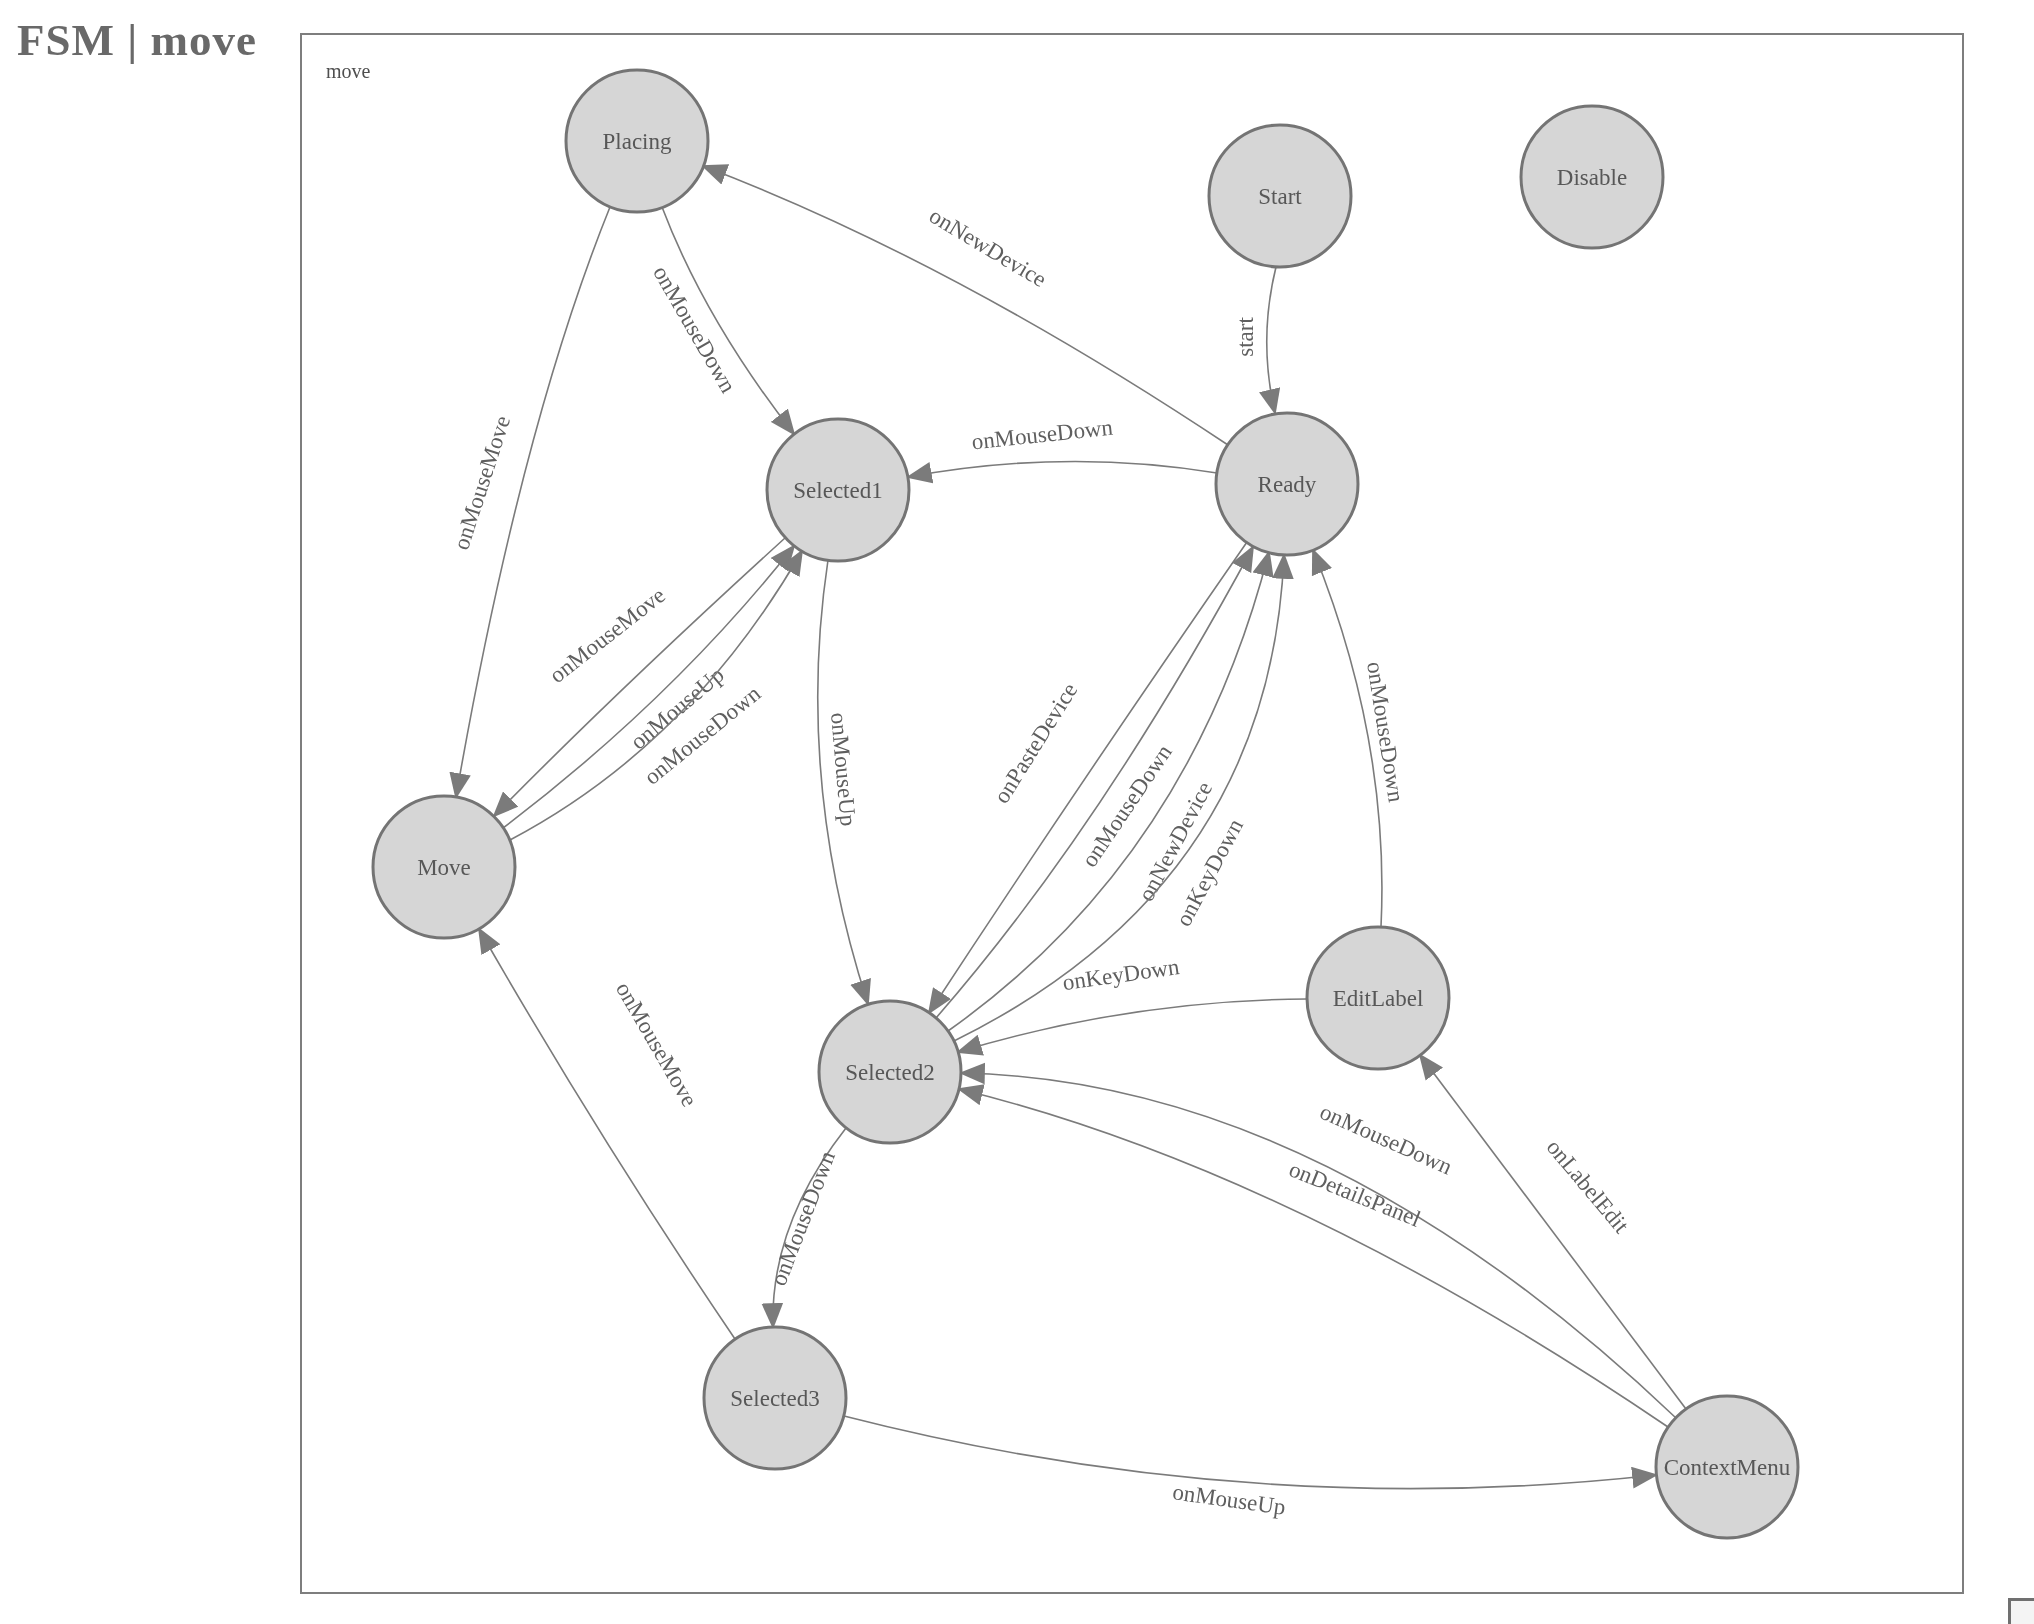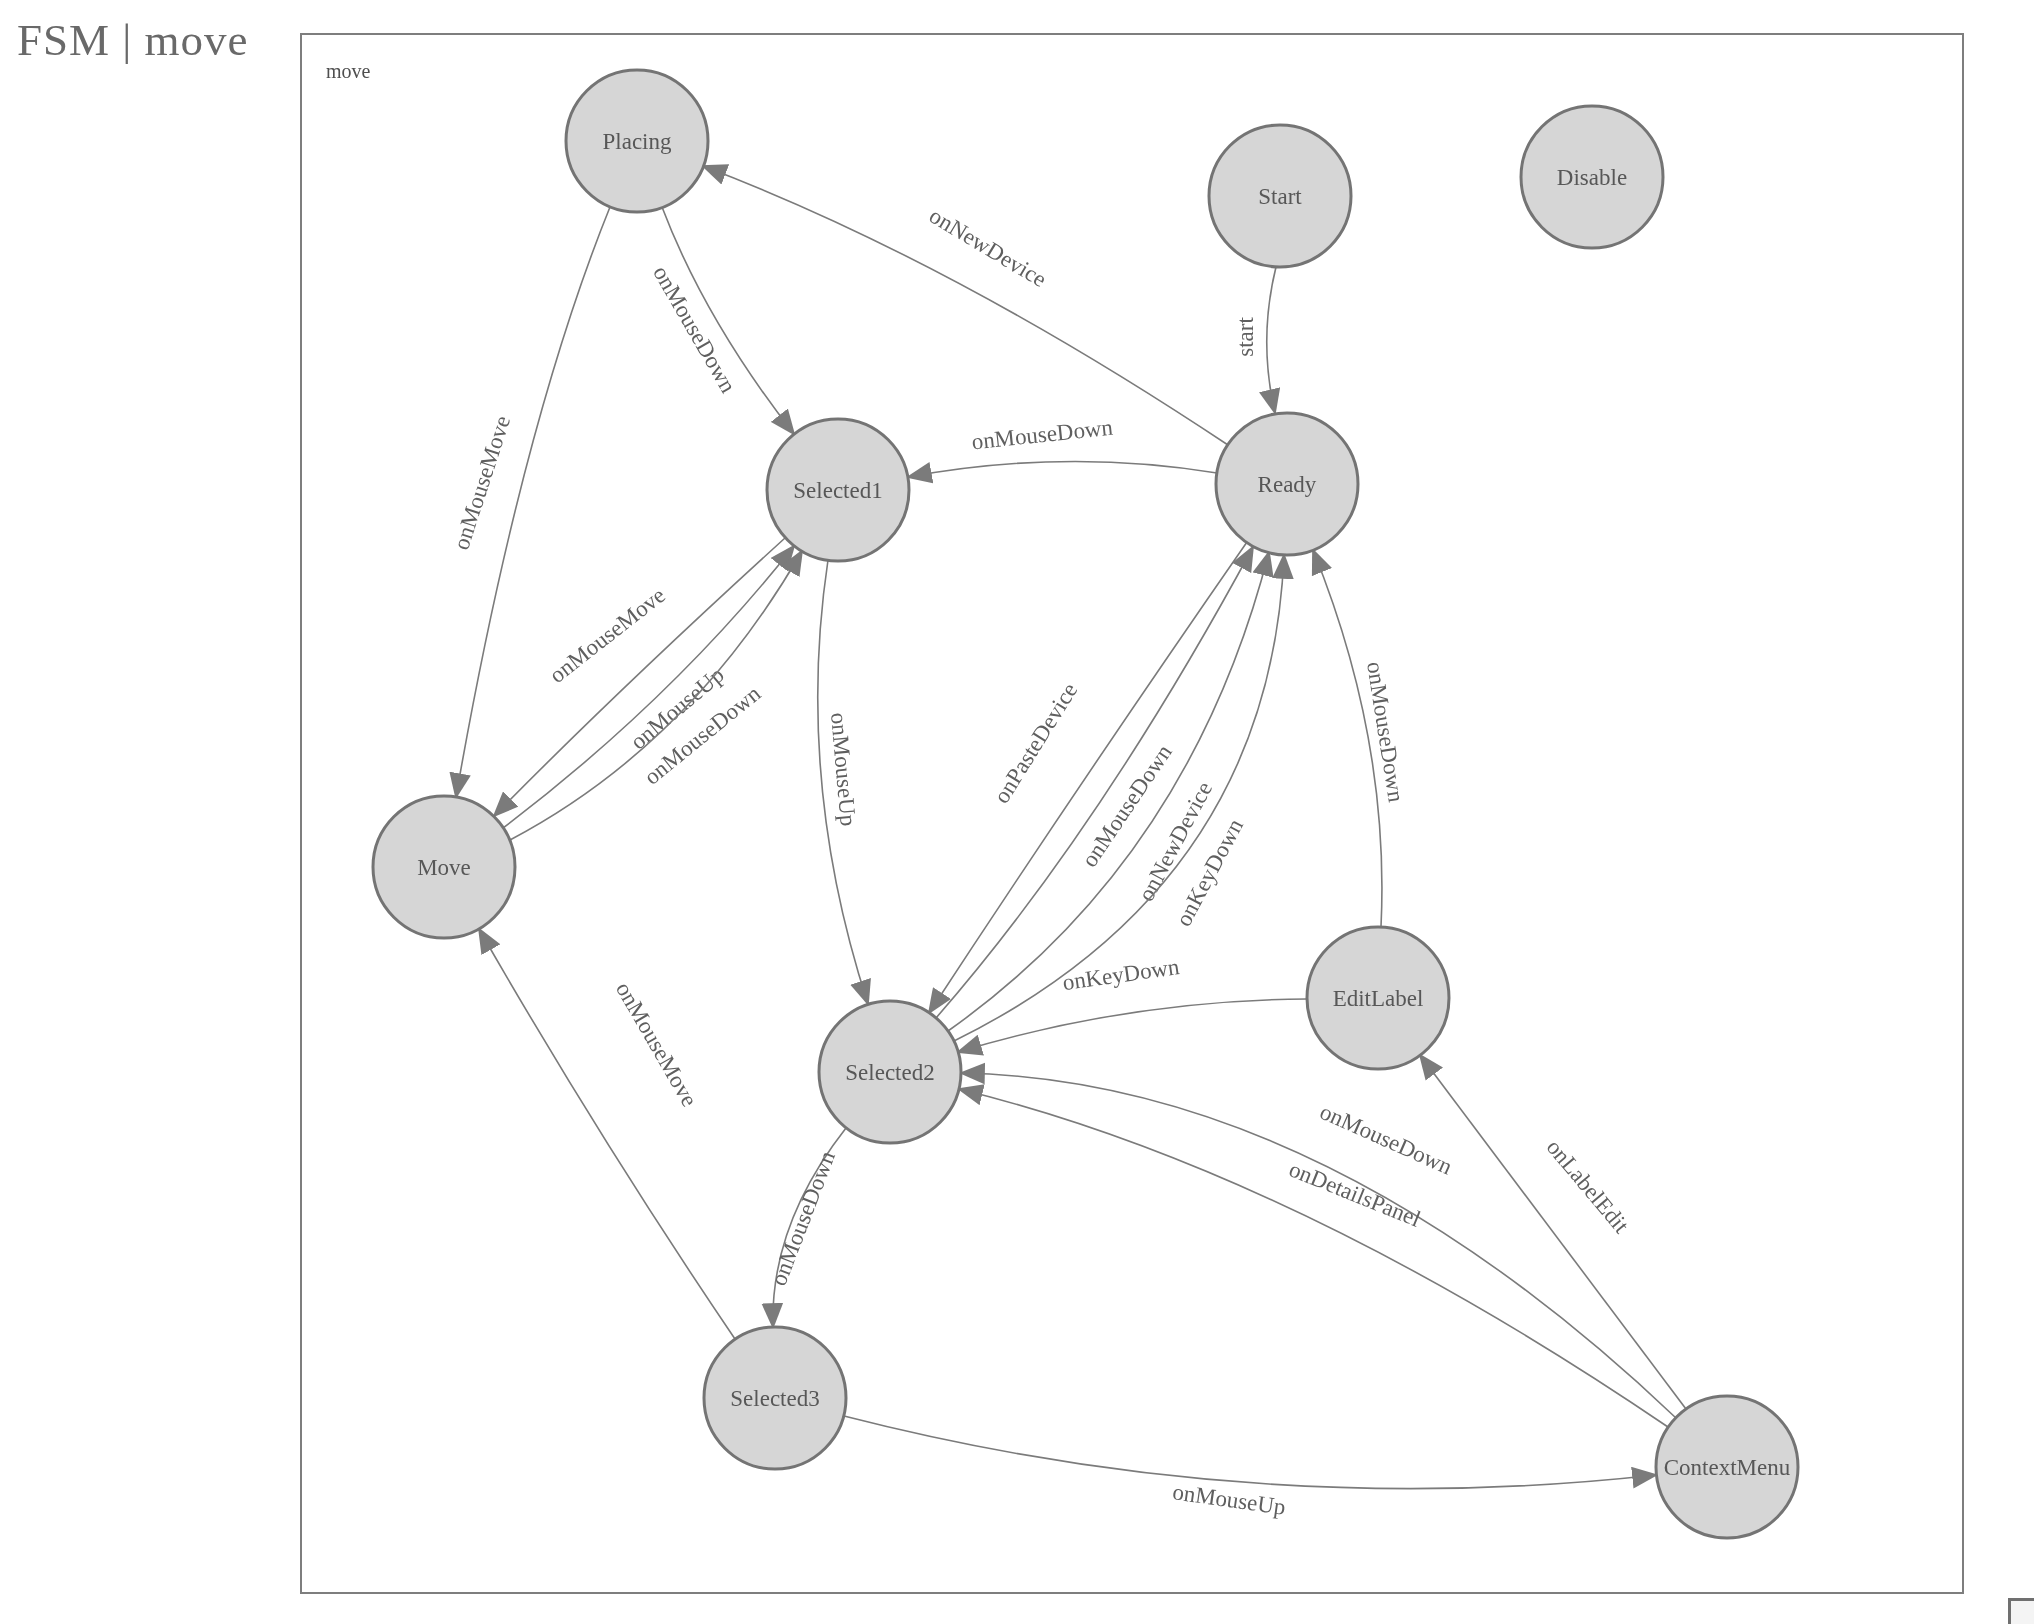--- a/index.html
+++ b/index.html
@@ -2,21 +2,21 @@
 <html><head>
 <meta charset="utf-8">
 <style>
   html,body{margin:0;padding:0;}
   body{
     width:2034px;height:1624px;position:relative;overflow:hidden;
     background:#ffffff;font-family:"Liberation Serif","DejaVu Serif",serif;
   }
   .page-title{
     position:absolute;left:17px;top:14px;
-    font-size:45px;color:#696969;letter-spacing:1px;white-space:pre;
+    font-size:45px;color:#696969;letter-spacing:1px;white-space:pre;font-weight:bold;
   }
   .diagram-frame{
     position:absolute;left:300px;top:33px;width:1660px;height:1557px;
     border:2px solid #7e7e7e;background:#ffffff;
   }
   .frame-label{
     position:absolute;left:326px;top:60px;
     font-size:20px;color:#4f4f4f;
   }
   svg.canvas{position:absolute;left:0;top:0;width:2034px;height:1624px;}

